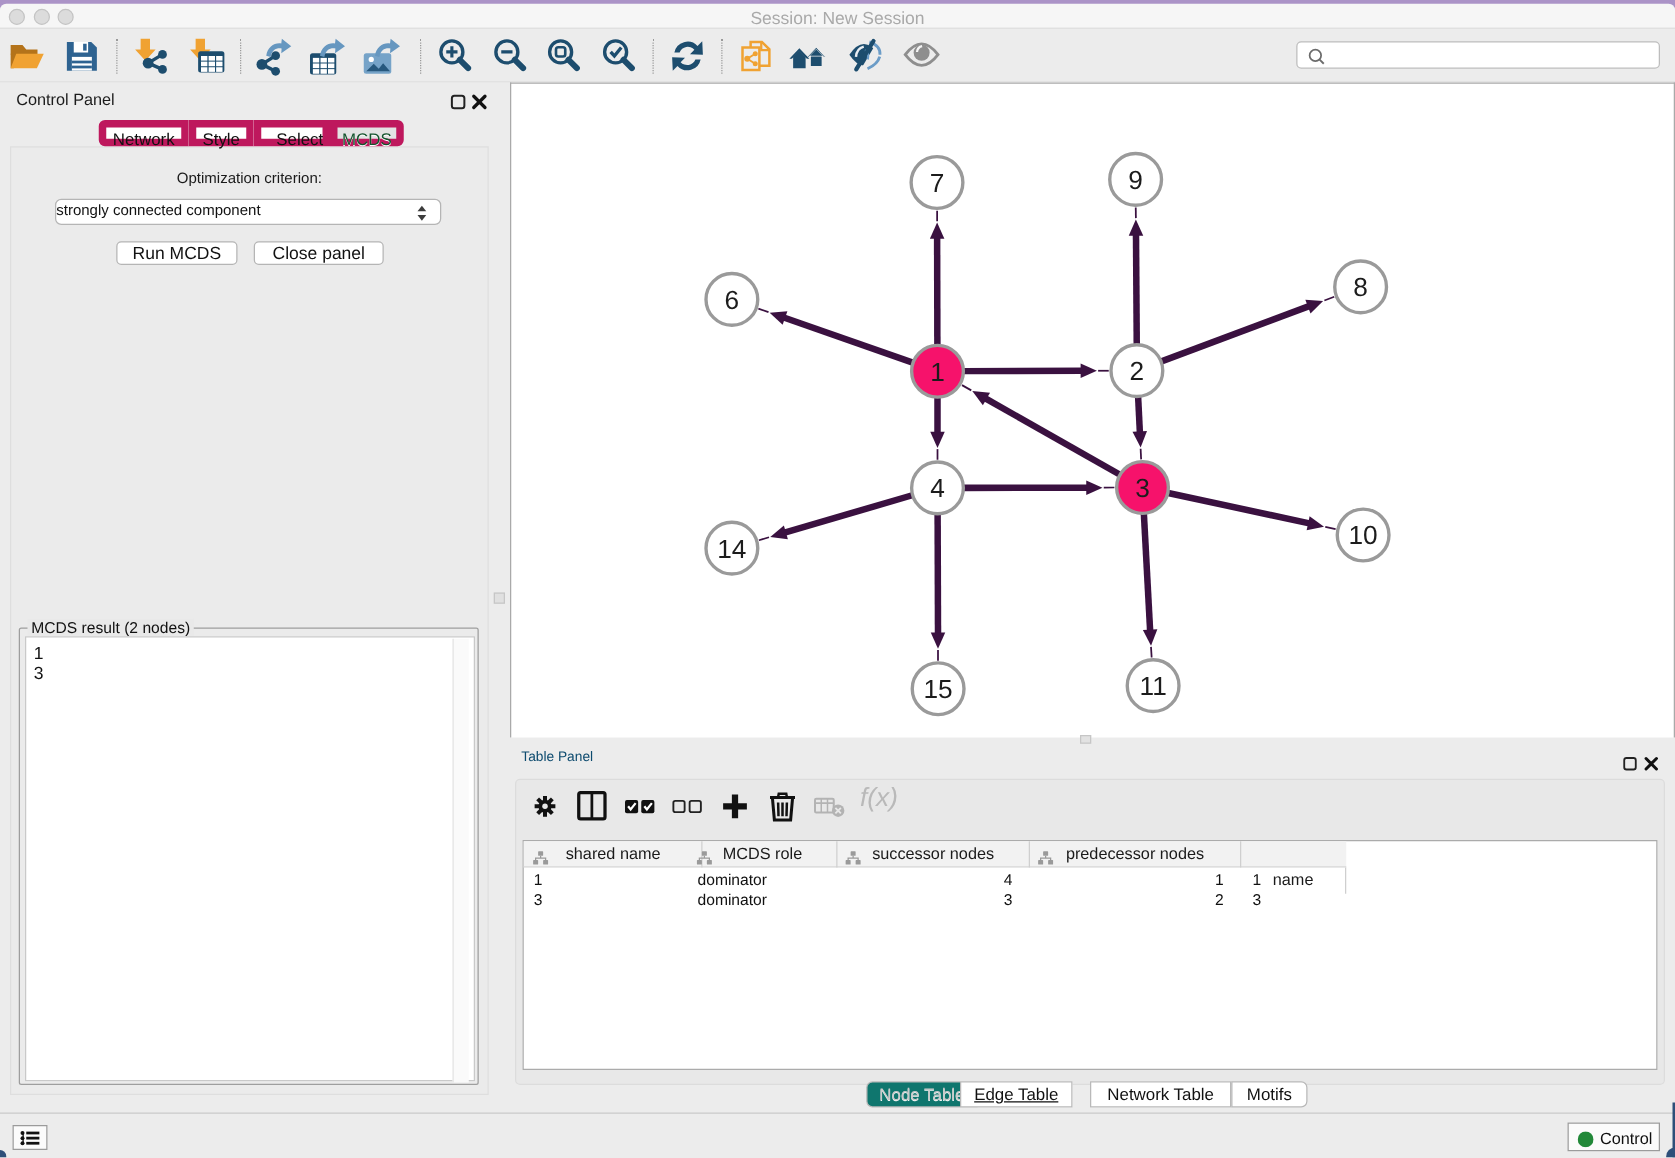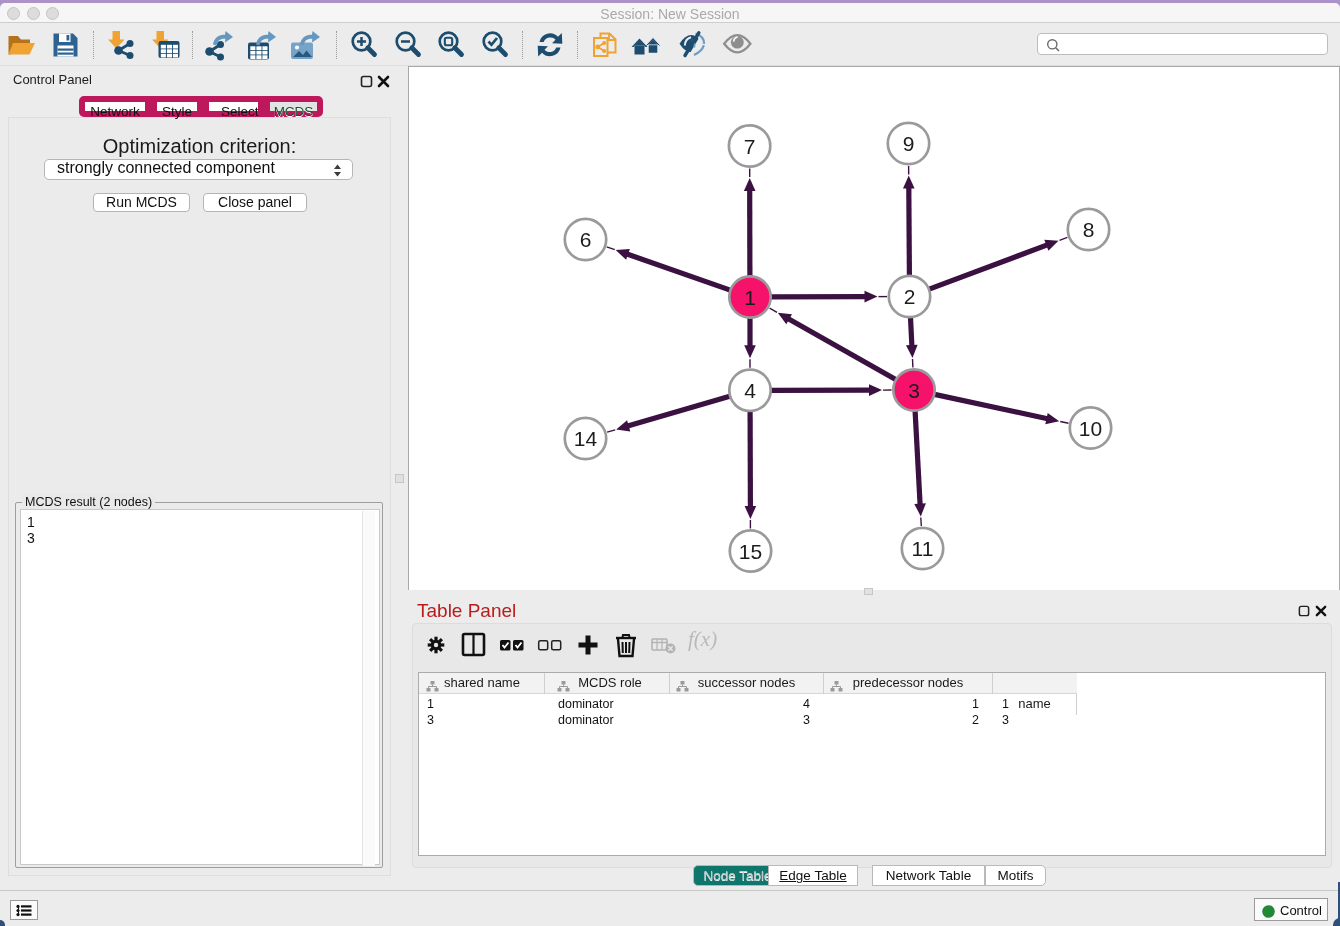--- a/index.html
+++ b/index.html
@@ -15,40 +15,40 @@
 #searchbox { position:absolute; left:1037px; top:10px; width:291px; height:22px; background:#fff; border:1px solid #bdbdbd; border-radius:4px; }
 
 #cpanel { position:absolute; left:0; top:66px; width:392px; height:824px; background:#ececec; }
 #cphead { position:absolute; left:13px; top:5.5px; font-size:13px; color:#1c1c1c; }
 .hicon { position:absolute; top:9px; }
 #cptabs { position:absolute; left:79px; top:30px; height:21px; font-size:13.5px; }
 .ctab { position:absolute; top:0; height:21px; background:#fff; border:6px solid #be185d; color:#111; text-align:center; line-height:20px; }
 .ctab.first { border-radius:5px 0 0 5px; }
 .ctab.sel { background:#e3e3e3; color:#14532d; border-radius:0 5px 5px 0; text-shadow:0 1px 0 #fff; }
 #cpcontent { position:absolute; left:8px; top:51px; width:383px; height:759px; background:#ebebeb; border:1px solid #dedede; }
-#optlabel { position:absolute; left:8px; top:69px; width:383px; text-align:center; font-size:20px; color:#1a1a1a; }
-#combo { position:absolute; left:44px; top:93px; width:309px; height:21px; background:#fff; border:1px solid #b5b5b5; border-radius:5px; font-size:16px; color:#111; line-height:16px; padding-left:12px; }
+#optlabel { position:absolute; left:8px; top:69px; width:383px; text-align:center; font-size:12px; color:#1a1a1a; }
+#combo { position:absolute; left:44px; top:93px; width:309px; height:21px; background:#fff; border:1px solid #b5b5b5; border-radius:5px; font-size:12px; color:#111; line-height:16px; }
 .btn { position:absolute; top:127px; height:19px; background:#fff; border:1px solid #b5b5b5; border-radius:4px; font-size:14px; color:#111; text-align:center; line-height:16px; }
 #resultbox { position:absolute; left:15px; top:436px; width:368px; height:366px; border:1px solid #9e9e9e; border-radius:2px; }
 #resultlegend { position:absolute; left:6px; top:-8px; background:#e9e9e9; padding:0 3px; font-size:12.5px; color:#111; }
 #resultwhite { position:absolute; left:4px; top:6px; width:360px; height:356px; background:#fff; border:1px solid #c9c9c9; font-size:14px; color:#111; padding:4px 0 0 6px; line-height:16px; }
 #rscroll { position:absolute; right:4px; top:1px; width:13px; height:355px; background:#fafafa; border-left:1px solid #e3e3e3; }
 
 #vdiv { position:absolute; left:392px; top:66px; width:16px; height:824px; background:#ececec; }
 #vdivh { position:absolute; left:3px; top:408px; width:9px; height:9px; background:#e0e0e0; border:1px solid #c6c6c6; }
 
 #netframe { position:absolute; left:408px; top:66px; width:932px; height:524px; background:#fff; border:1px solid #a9a9a9; border-bottom:none; }
 #nettitle { position:absolute; left:0; top:0; width:930px; height:21px; background:linear-gradient(#fdfdfd,#e8e8e8 60%,#dcdcdc); border-bottom:1px solid #b7b7b7; }
 .tfl { position:absolute; top:4.5px; width:12px; height:12px; border-radius:50%; }
 #netname { position:absolute; top:2px; width:100%; text-align:center; font-size:14px; font-weight:bold; color:#111; }
 #netsvg { position:absolute; left:0; top:21px; }
 #hdivh { position:absolute; left:864px; top:588px; width:9px; height:7px; background:#e2e2e2; border:1px solid #c6c6c6; }
 
 #tpanel { position:absolute; left:408px; top:597px; width:932px; height:293px; background:#ececec; }
-#tphead { position:absolute; left:9px; top:3px; font-size:19px; color:#b91c1c; }
+#tphead { position:absolute; left:9px; top:3px; font-size:11px; color:#0c4a6e; }
 #tptool { position:absolute; left:4px; top:26px; width:920px; height:245px; background:#e8e8e8; border:1px solid #dcdcdc; border-radius:4px; }
 #tbl { position:absolute; left:10px; top:75px; width:908px; height:184px; background:#fff; border:1px solid #ababab; }
 #tblhead { position:absolute; left:0; top:0; height:21px; background:#f2f2f2; border-bottom:1px solid #d7d7d7; }
 .thc { position:absolute; top:0; height:21px; border-right:1px solid #cfcfcf; font-size:13px; color:#1a1a1a; text-align:center; line-height:20px; }
 .trow { position:absolute; font-size:12.5px; color:#111; height:16px; line-height:16px; }
 .tcell { position:absolute; }
 
 #btabs { position:absolute; left:285px; top:268px; height:21px; font-size:13.5px; }
 .btab { position:absolute; top:0; height:21px; background:#fff; border:1px solid #b9b9b9; color:#111; text-align:center; line-height:20px; }
 .btab.sel { background:#0f766e; color:#c9c9c9; border-radius:5px 0 0 5px; text-shadow:0 1px 0 #f5f5f5; }
@@ -376,25 +376,25 @@
 <svg style="position:absolute; left:237px; top:7px;" width="28" height="28" viewBox="0 0 28 28">
         <g>
           <rect x="2" y="8" width="15" height="11" rx="1" fill="none" stroke="#b3b3b3" stroke-width="1.6"></rect>
 <line x1="2" y1="11.5" x2="17" y2="11.5" stroke="#b3b3b3" stroke-width="1.4"></line>
           <line x1="7" y1="8" x2="7" y2="19" stroke="#b3b3b3" stroke-width="1.2"></line>
           <line x1="12" y1="8" x2="12" y2="19" stroke="#b3b3b3" stroke-width="1.2"></line>
 <circle cx="20.5" cy="17.5" r="5" fill="#b3b3b3"></circle>
           <path d="M18.3 15.3 L22.7 19.7 M22.7 15.3 L18.3 19.7" stroke="#e7e7e7" stroke-width="1.5"></path>
         </g>
       </svg>
-<div style="position:absolute; left:275px; top:3px; width:46px; font-size:21px; color:#b9b9b9; font-family:Liberation Serif, serif; font-style:italic;">f(x)</div>
+<div style="position:absolute; left:275px; top:3px; width:46px; font-size:21px; color:#b9b9b9; font-family:Liberation Sans, sans-serif; font-style:italic;">f(x)</div>
     </div>
   <div id="tbl">
       <div id="tblhead" style="width:658px;">
-<div class="thc" style="left:1px; width:125px;"><span style="position:absolute;left:6px;top:4px;"><svg width="13" height="13" viewBox="0 0 13 13" style="vertical-align:-2px;">
+<div class="thc" style="left:1px; width:142px;"><span style="position:absolute;left:6px;top:4px;"><svg width="13" height="13" viewBox="0 0 13 13" style="vertical-align:-2px;">
               <g fill="#9a9a9a">
                 <rect x="4.5" y="1" width="4" height="3.6" rx="0.5"></rect>
                 <rect x="0.5" y="8" width="4" height="3.6" rx="0.5"></rect>
                 <rect x="8.5" y="8" width="4" height="3.6" rx="0.5"></rect>
                 <path d="M6.5 4.5 V6.5 M2.5 8 V6.5 H10.5 V8" stroke="#9a9a9a" fill="none" stroke-width="1"></path>
               </g>
             </svg></span>shared name</div>
 <div class="thc" style="left:132px; width:119px;"><span style="position:absolute;left:6px;top:4px;"><svg width="13" height="13" viewBox="0 0 13 13" style="vertical-align:-2px;">
               <g fill="#9a9a9a">
                 <rect x="4.5" y="1" width="4" height="3.6" rx="0.5"></rect>

